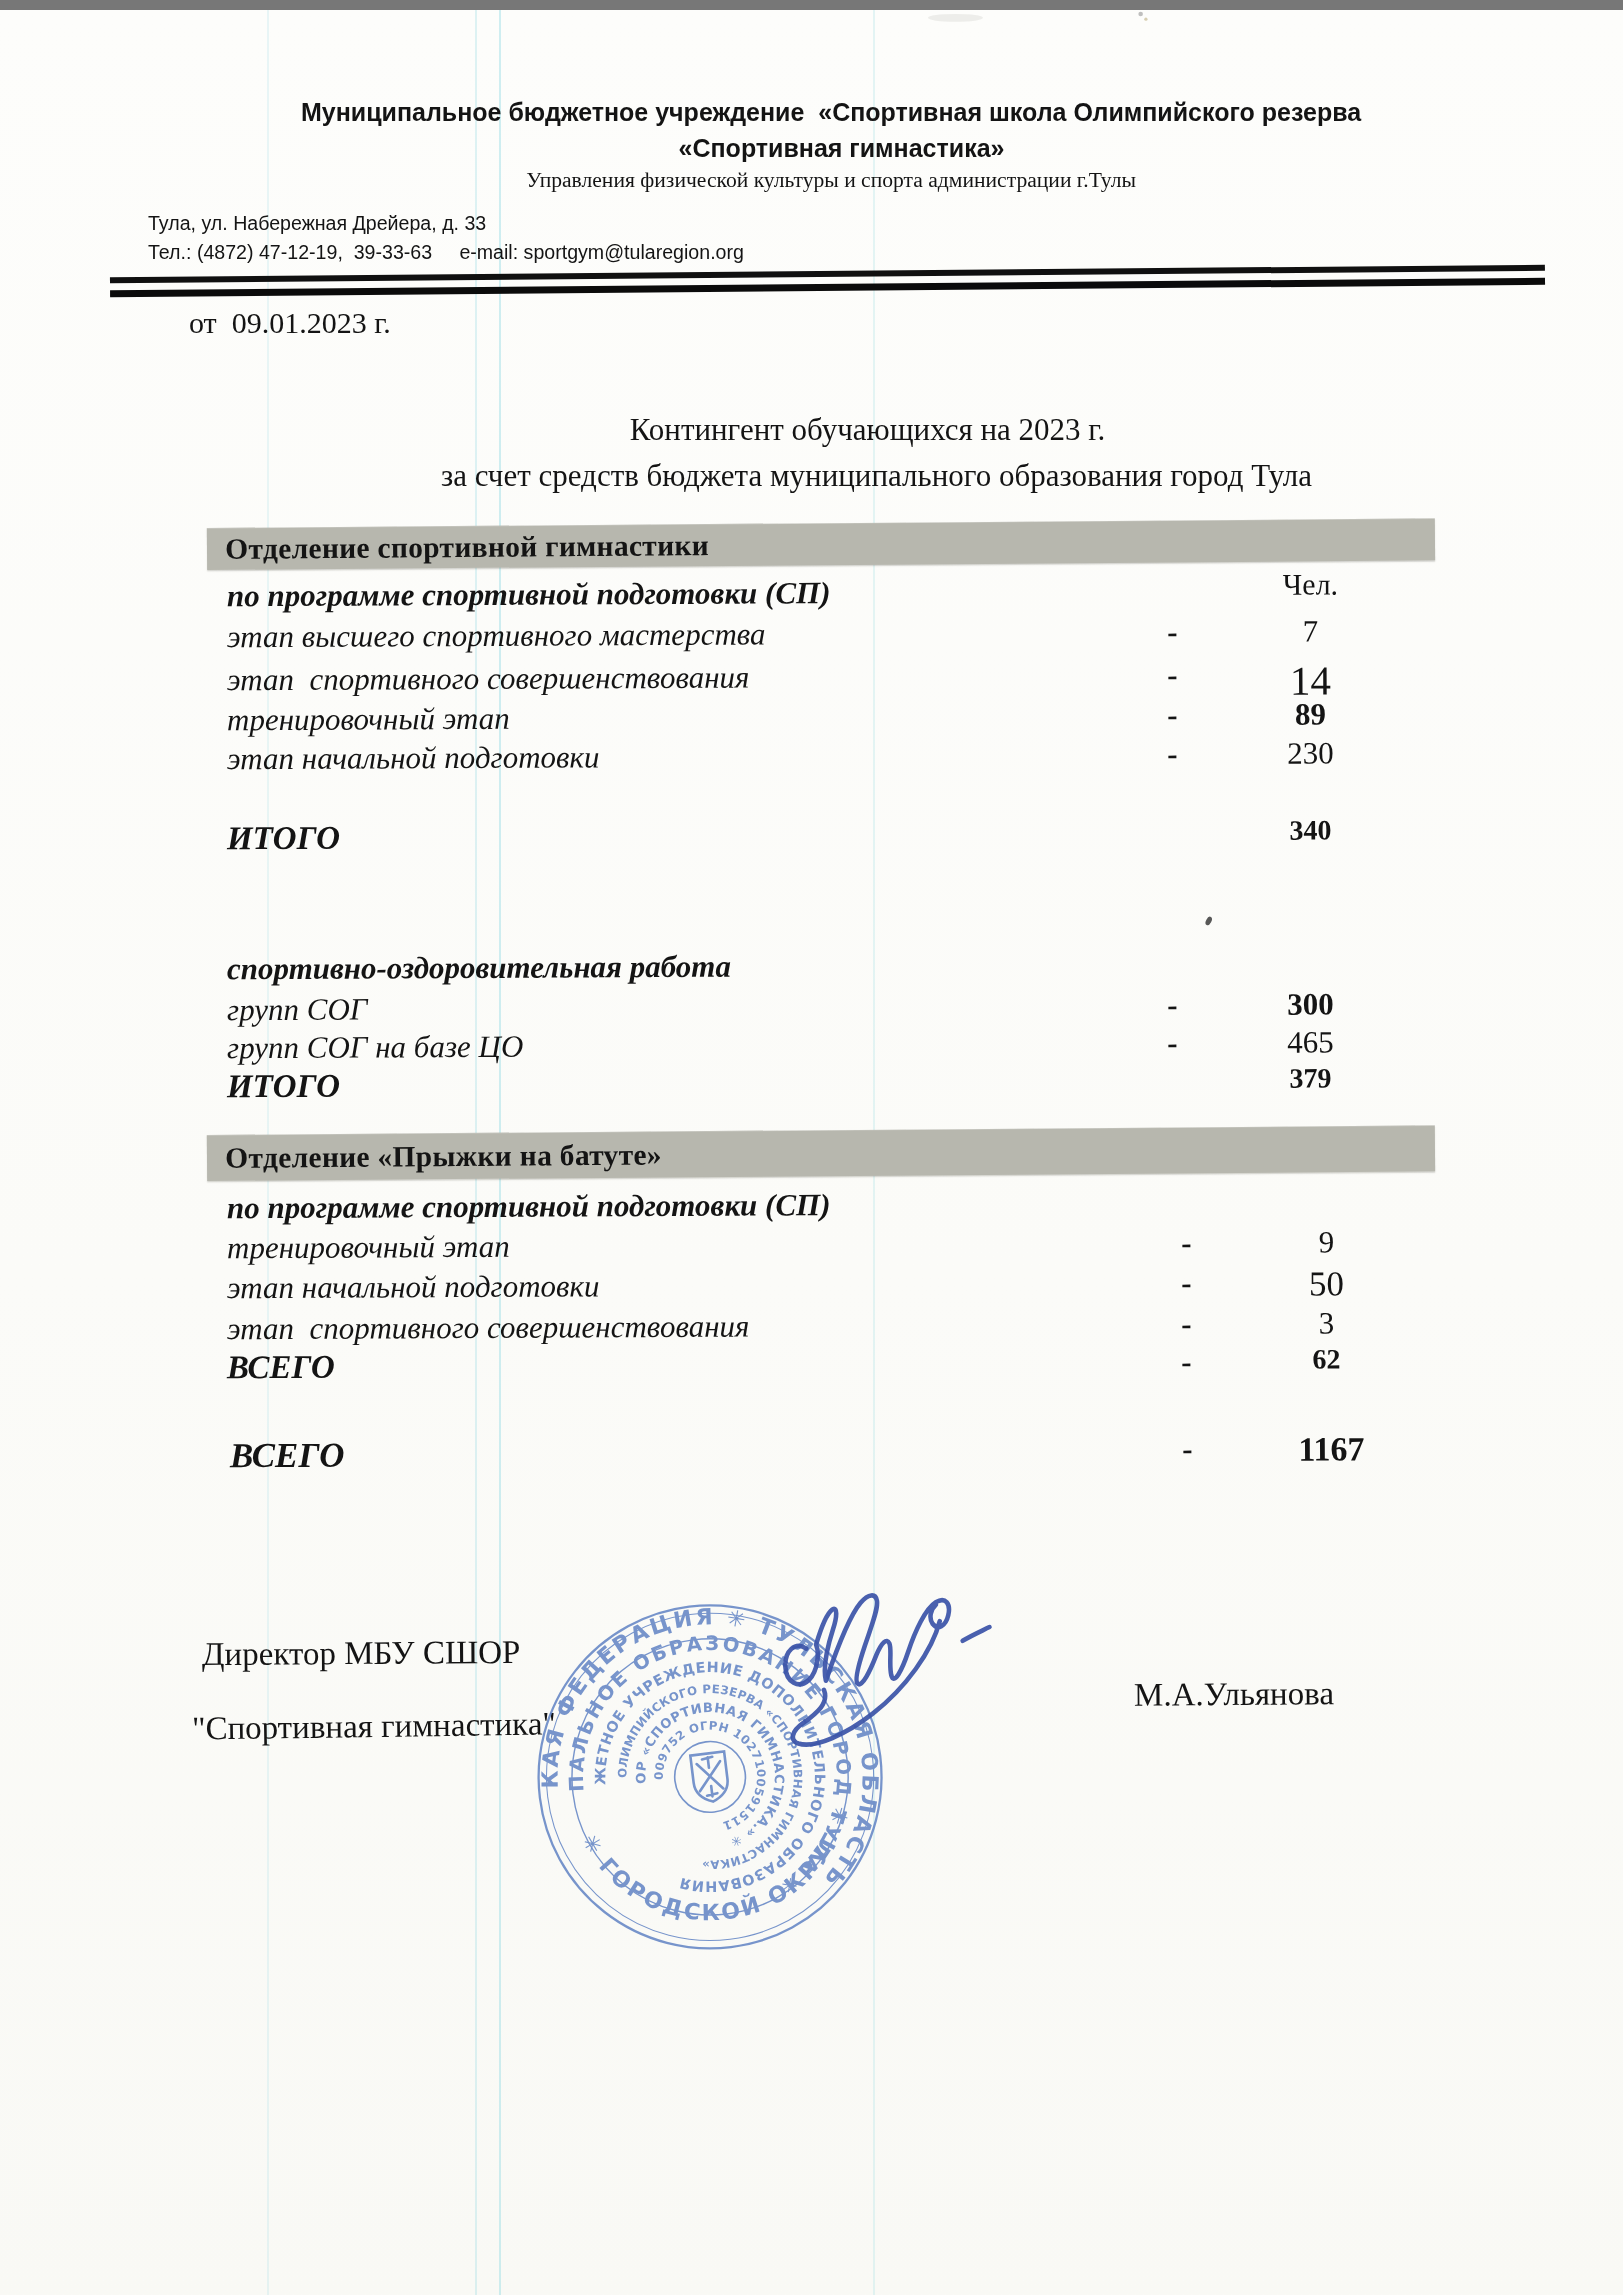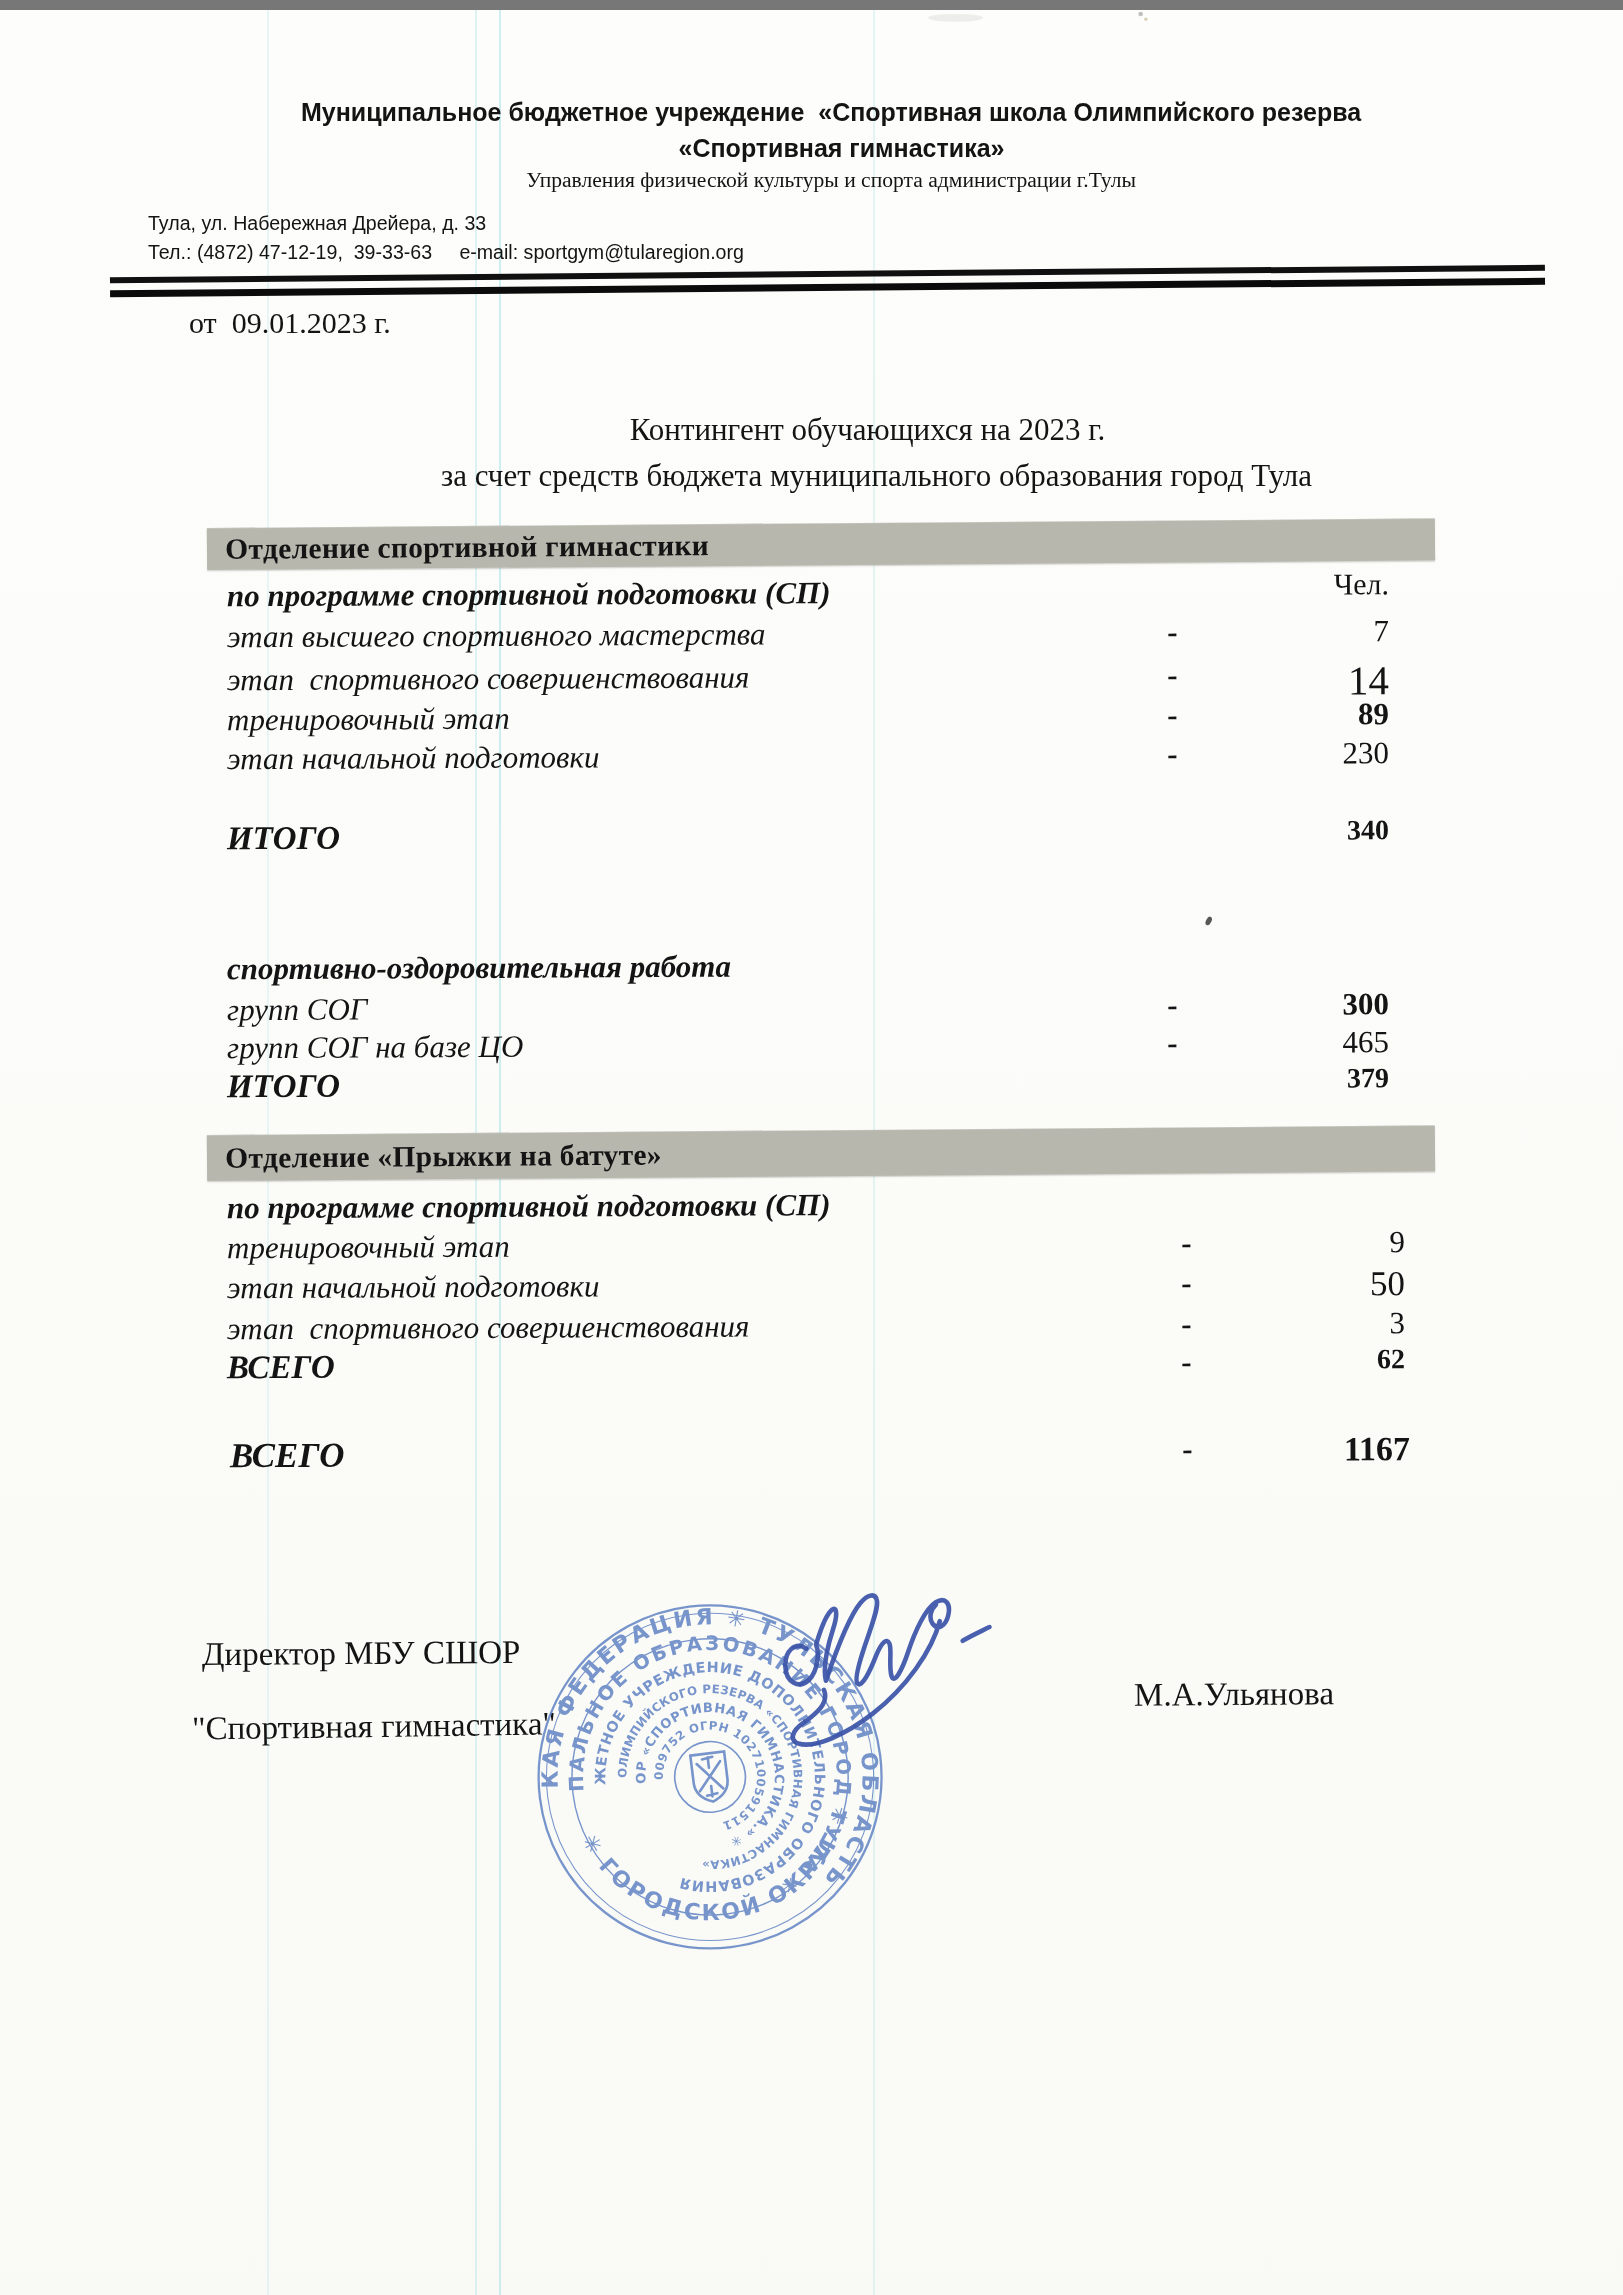--- a/index.html
+++ b/index.html
@@ -28,21 +28,21 @@
     font-weight:bold;font-size:29.5px;padding-left:18.3px;letter-spacing:0.3px;
     transform:rotate(-0.45deg);transform-origin:left center;
     box-shadow:0 1.3px 1.3px rgba(90,90,80,.25), inset 0 0.7px 0 rgba(255,255,255,.25);
   }
 
   
   .trow{position:absolute;left:0;width:1623px;height:41px;font-size:31px;
         transform:rotate(-0.3deg);transform-origin:275px 50%;}
   .trow .lbl{position:absolute;left:227px;font-style:italic;white-space:pre;}
   .trow .dash{position:absolute;left:1140px;width:65px;text-align:center;font-weight:bold;font-style:normal;}
-  .trow .val{position:absolute;left:1232px;width:157px;text-align:right;font-style:normal;}
+  .trow .val{position:absolute;left:1232px;width:157px;text-align:center;font-style:normal;}
   .trow.s2 .dash{left:1154px;}
   .trow.s2 .val{left:1248px;}
   .trow.total .lbl{font-weight:bold;font-size:33px;}
   .trow.total .val{font-weight:bold;font-size:28px;}
   .unithead{font-style:normal;}
 </style>
 </head>
 <body>
 
 <div class="page">

